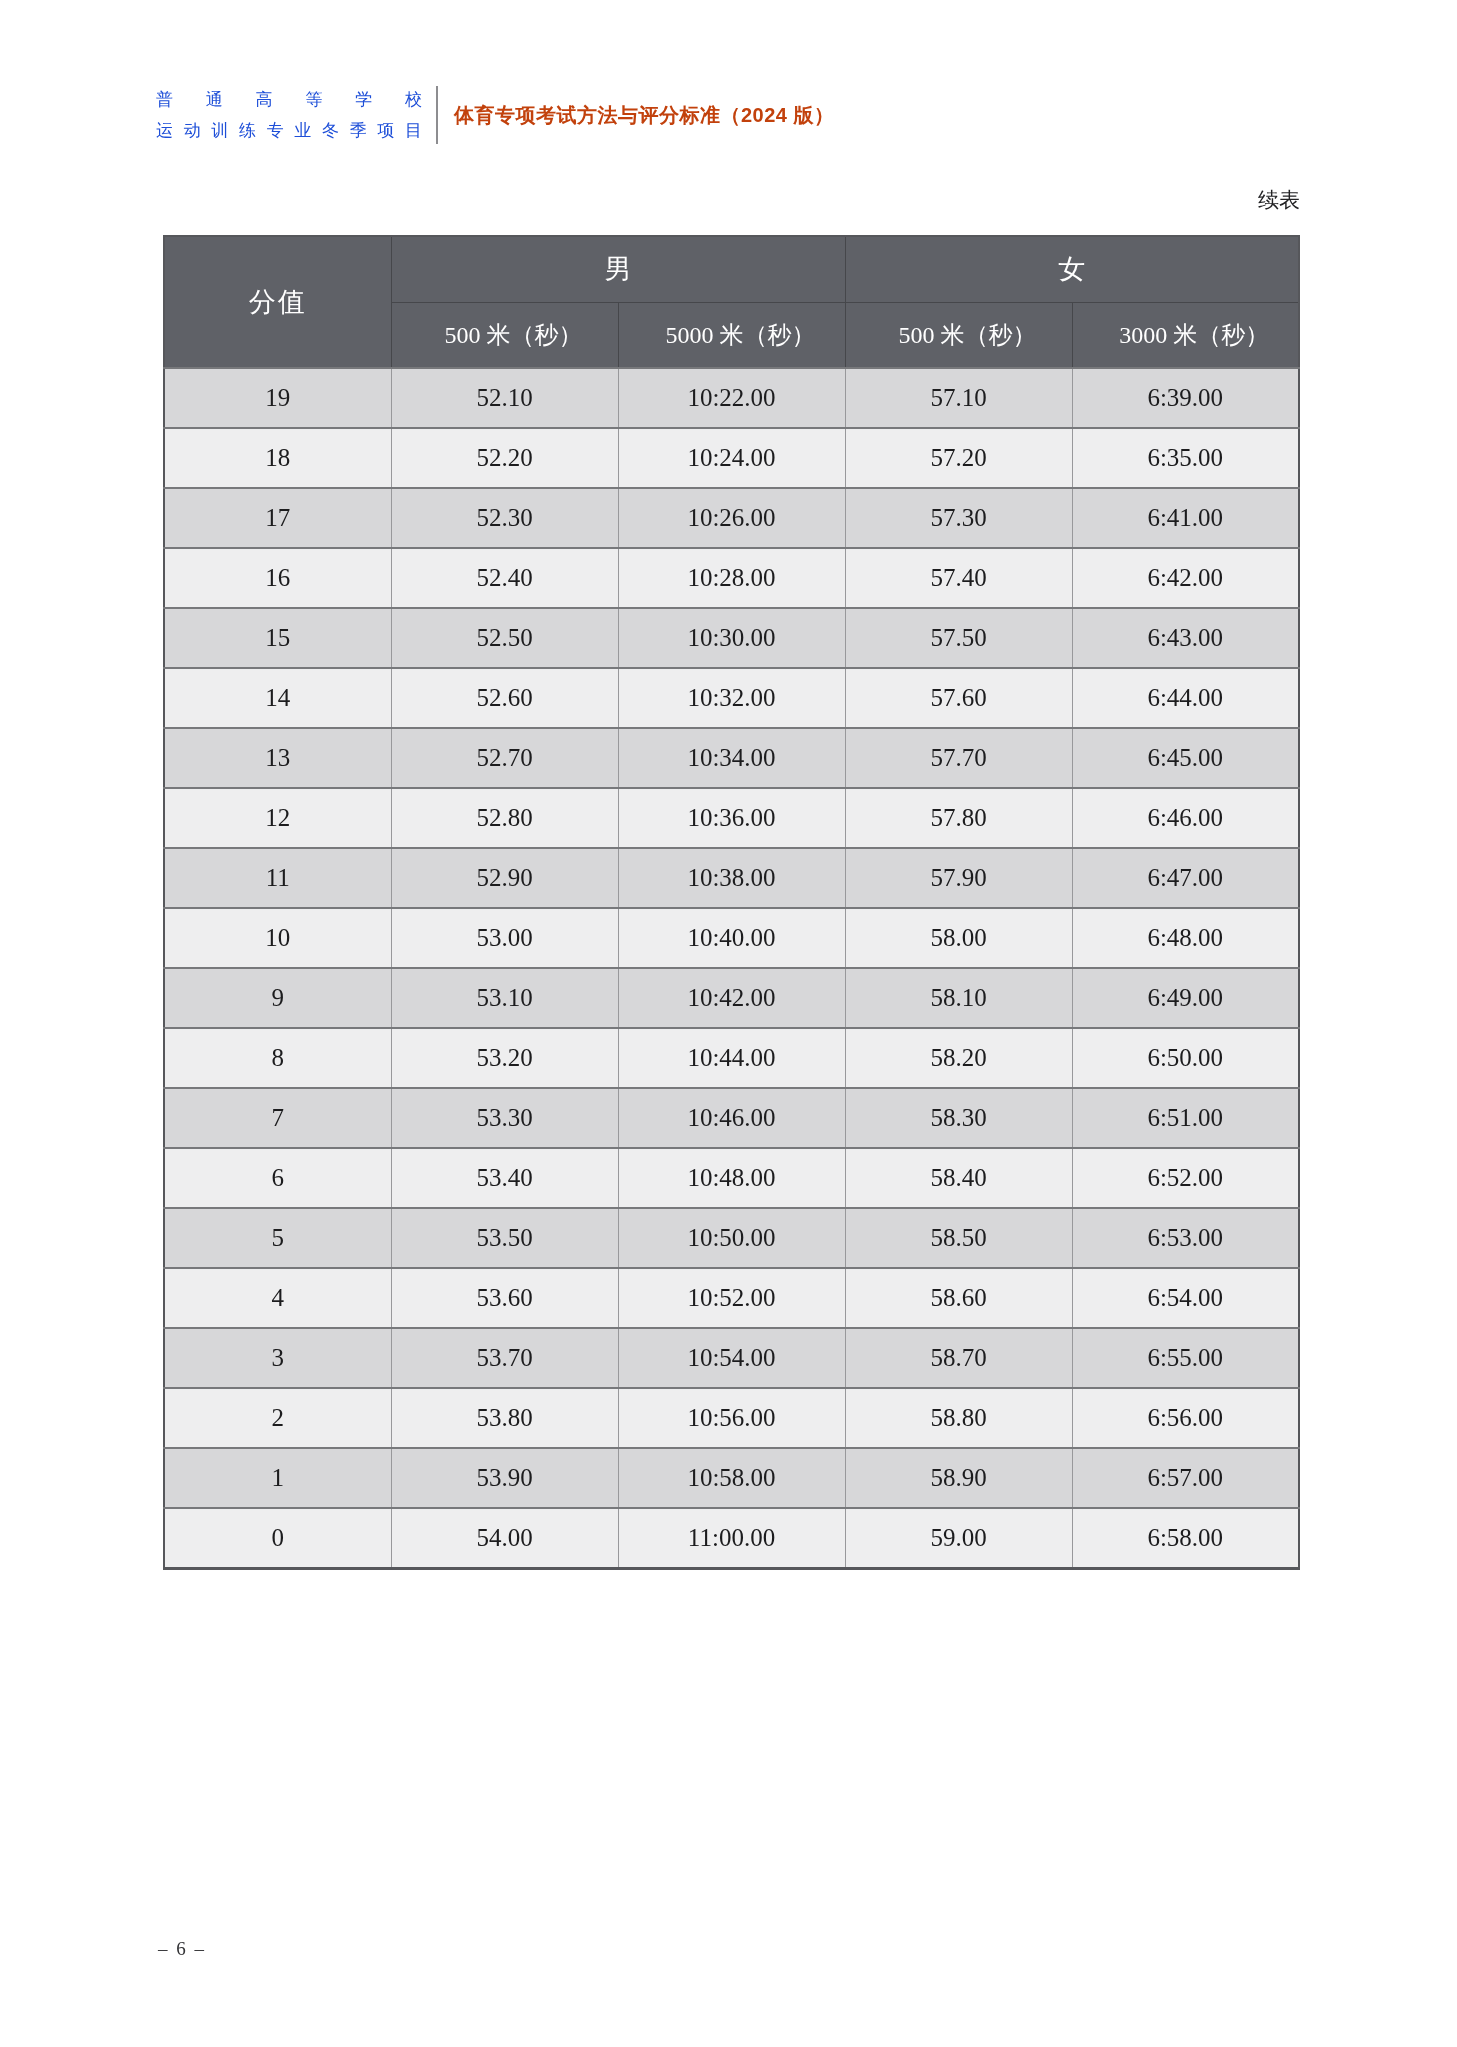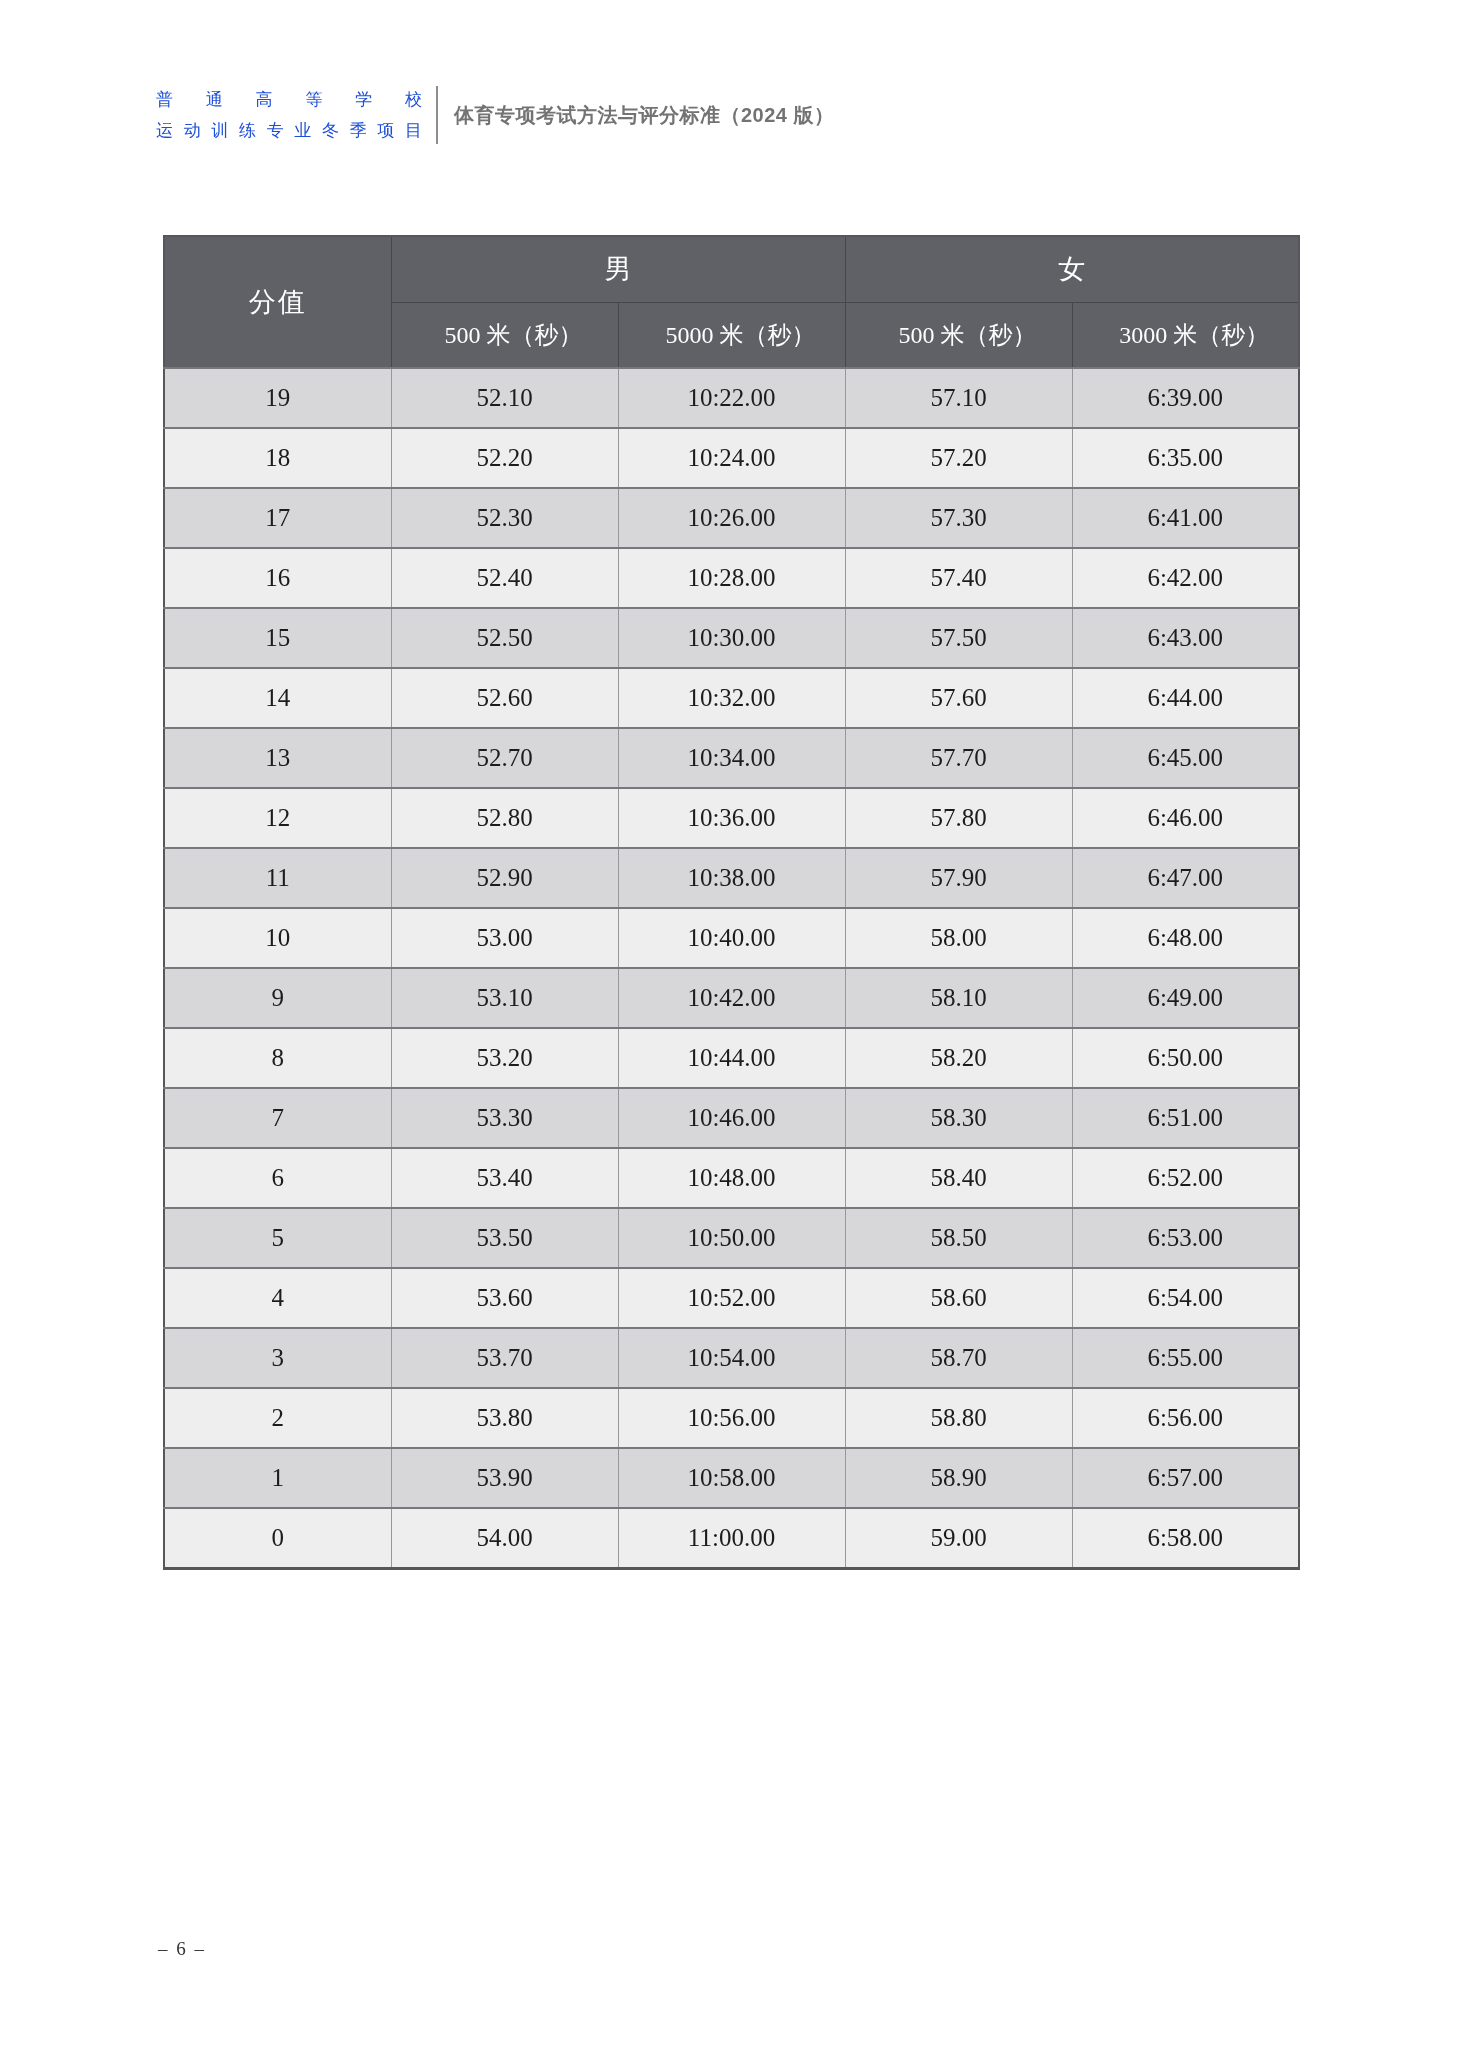--- a/index.html
+++ b/index.html
@@ -36,21 +36,21 @@
   .rh-divider {
     width: 2px;
     height: 58px;
     background: #8d8d90;
     margin: 0 16px 0 14px;
   }
   .rh-right {
     font-family: "Liberation Sans", sans-serif;
     font-weight: bold;
     font-size: 20px;
-    color: #737373;
+    color: #c2410c;
     letter-spacing: 0.5px;
   }
 
   
   .table-note {
     position: absolute;
     left: 163px;
     top: 186px;
     width: 1137px;
     text-align: right;
@@ -114,20 +114,21 @@
 
   <div class="running-head">
     <div class="rh-left">
       <span class="rh-line">普通高等学校</span>
       <span class="rh-line">运动训练专业冬季项目</span>
     </div>
     <div class="rh-divider"></div>
     <div class="rh-right">体育专项考试方法与评分标准（2024 版）</div>
   </div>
 
+  <div class="table-note">续表</div>
 
   <div class="table-wrap">
     <table class="score-table">
       <colgroup>
         <col>
           <col>
           <col>
           <col>
           <col>
       </colgroup>

